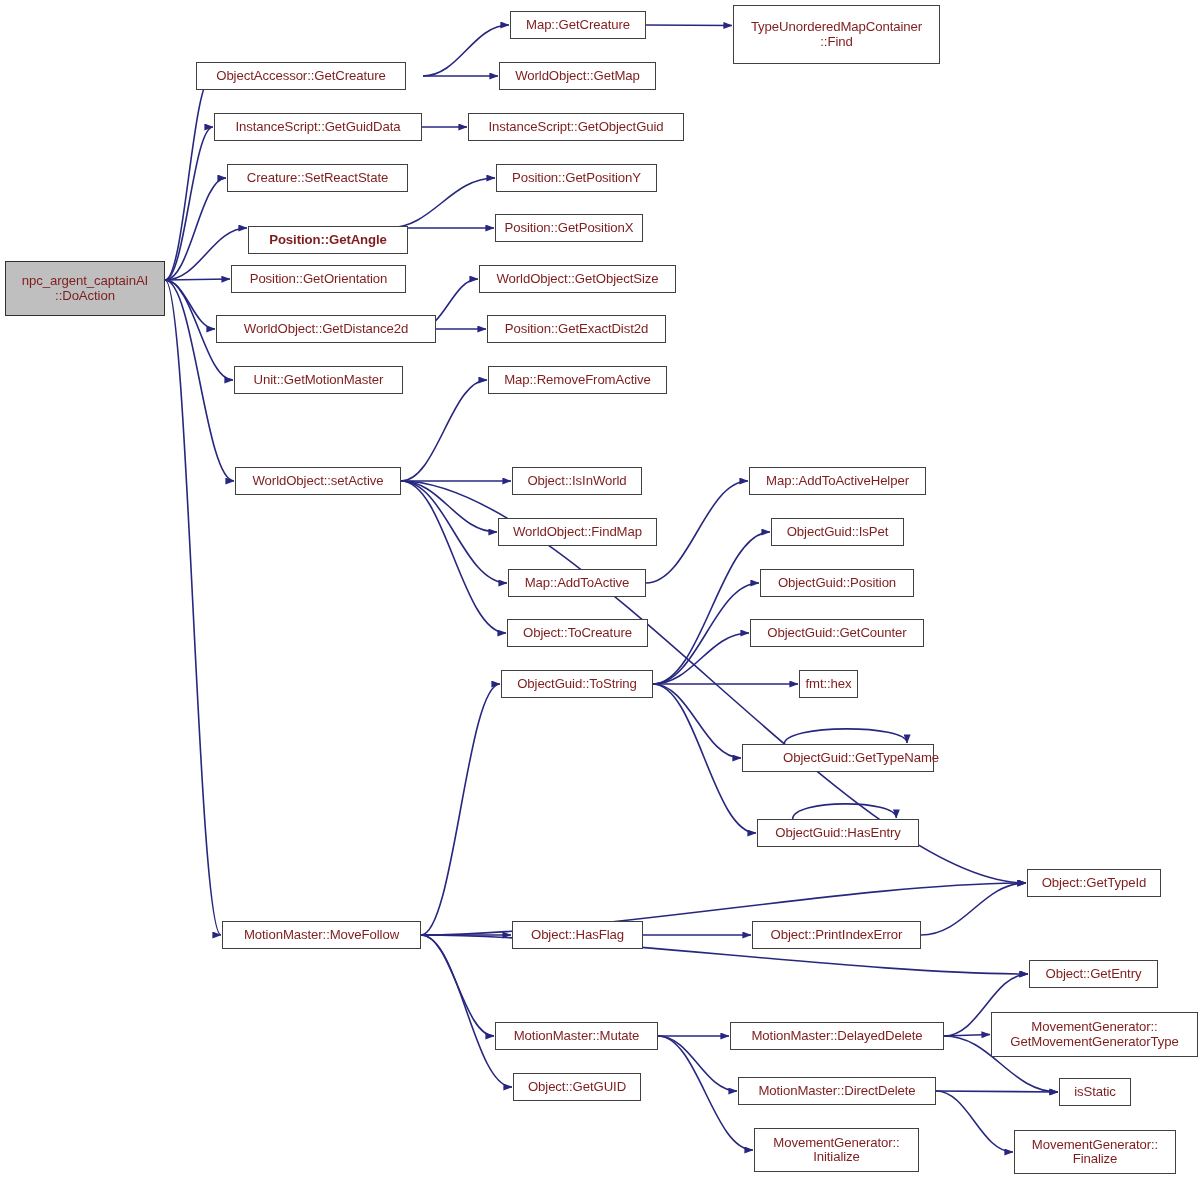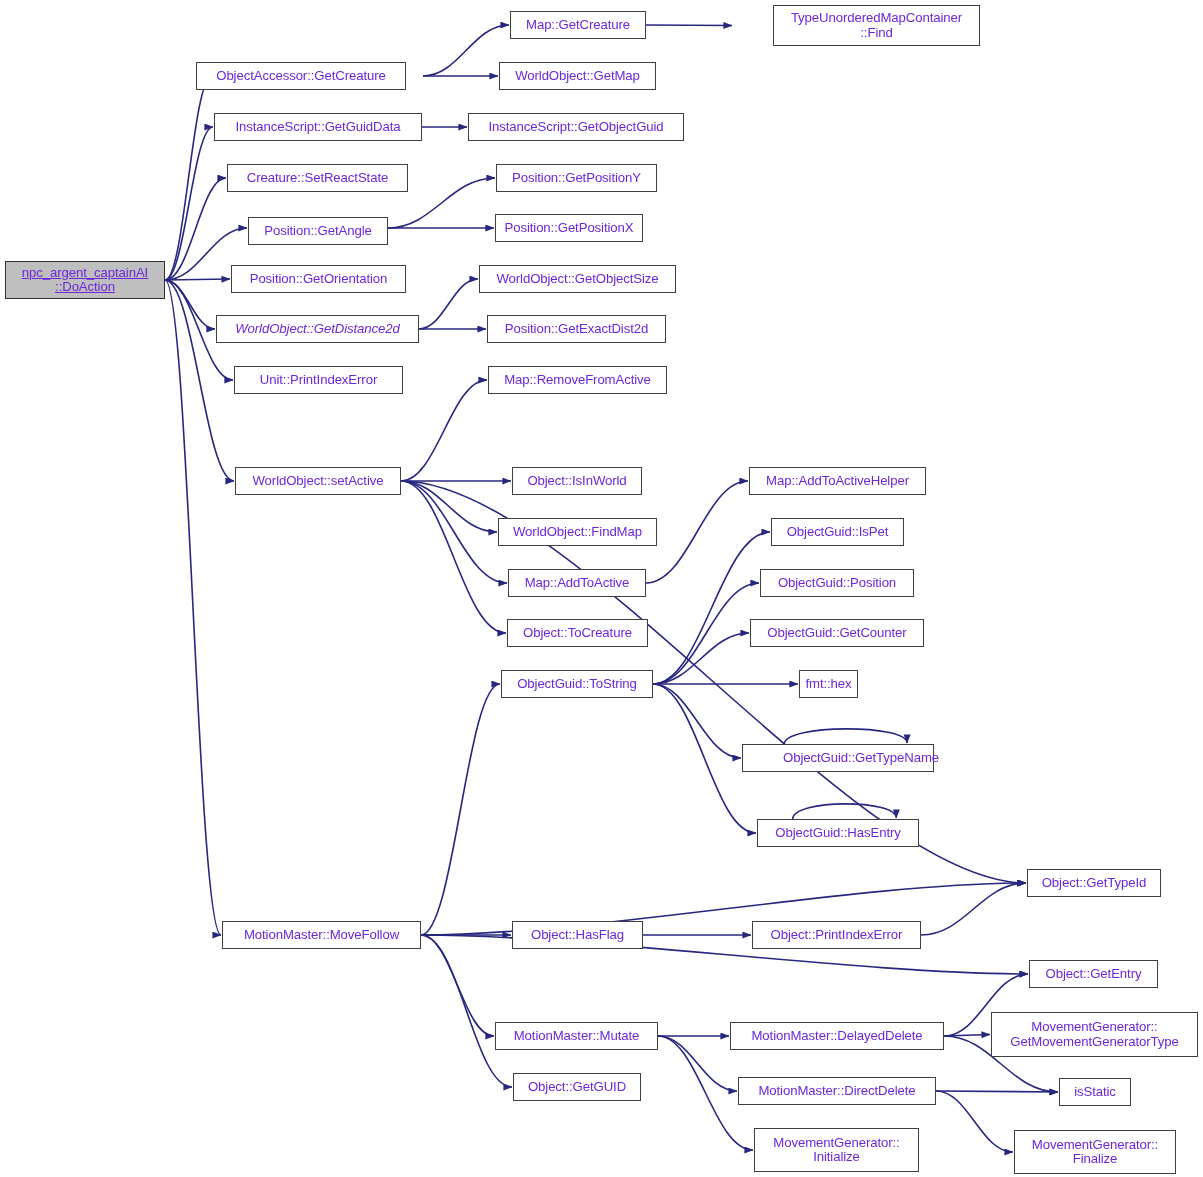--- a/index.html
+++ b/index.html
@@ -21,21 +21,21 @@
     top: 0;
     width: 1203px;
     height: 1177px;
     pointer-events: none;
   }
   .node {
     position: absolute;
     box-sizing: border-box;
     border: 1px solid #404040;
     background: #ffffff;
-    color: #6d28d9;
+    color: #7f1d1d;
     font-size: 13.2px;
     line-height: 1.08;
     display: flex;
     align-items: center;
     justify-content: center;
     text-align: center;
     white-space: pre-line;
     letter-spacing: -0.1px;
     padding: 0 3px;
   }
@@ -103,38 +103,38 @@
         <path d="M658,1036 C691.18,1036 703.82,1091 737,1091" marker-end="url(#ah)"></path>
         <path d="M658,1036 C697.9,1036 713.1,1150 753,1150" marker-end="url(#ah)"></path>
         <path d="M944,1036 C979.28,1036 992.72,974 1028,974" marker-end="url(#ah)"></path>
         <path d="M944,1036 L990,1034.5" marker-end="url(#ah)"></path>
         <path d="M944,1036 C991.88,1036 1010.12,1092 1058,1092" marker-end="url(#ah)"></path>
         <path d="M936,1091 L1058,1092" marker-end="url(#ah)"></path>
         <path d="M936,1091 C968.34,1091 980.66,1152 1013,1152" marker-end="url(#ah)"></path>
       </g>
   </svg>
   <div id="nodes">
-      <div class="node root" style="left: 5px; top: 261px; width: 160px; height: 38px; text-decoration: underline;"><span class="lbl">npc_argent_captainAI
+      <div class="node root" style="left: 5px; top: 261px; width: 160px; height: 55px;"><span class="lbl">npc_argent_captainAI
 ::DoAction</span></div>
       <div class="node" style="left: 196px; top: 62px; width: 210px; height: 28px;"><span class="lbl">ObjectAccessor::GetCreature</span></div>
       <div class="node" style="left: 510px; top: 11px; width: 136px; height: 28px;"><span class="lbl">Map::GetCreature</span></div>
-      <div class="node" style="left: 733px; top: 5px; width: 207px; height: 41px; margin-left: 40px;"><span class="lbl">TypeUnorderedMapContainer
+      <div class="node" style="left: 733px; top: 5px; width: 207px; height: 59px;"><span class="lbl">TypeUnorderedMapContainer
 ::Find</span></div>
       <div class="node" style="left: 499px; top: 62px; width: 157px; height: 28px;"><span class="lbl">WorldObject::GetMap</span></div>
       <div class="node" style="left: 214px; top: 113px; width: 208px; height: 28px;"><span class="lbl">InstanceScript::GetGuidData</span></div>
       <div class="node" style="left: 468px; top: 113px; width: 216px; height: 28px;"><span class="lbl">InstanceScript::GetObjectGuid</span></div>
       <div class="node" style="left: 227px; top: 164px; width: 181px; height: 28px;"><span class="lbl">Creature::SetReactState</span></div>
-      <div class="node" style="left: 248px; top: 217px; width: 140px; height: 28px;"><span class="lbl">Position::GetAngle</span></div>
+      <div class="node" style="left: 248px; top: 226px; width: 160px; height: 28px; font-weight: bold;"><span class="lbl">Position::GetAngle</span></div>
       <div class="node" style="left: 496px; top: 164px; width: 161px; height: 28px;"><span class="lbl">Position::GetPositionY</span></div>
       <div class="node" style="left: 495px; top: 214px; width: 148px; height: 28px;"><span class="lbl">Position::GetPositionX</span></div>
       <div class="node" style="left: 231px; top: 265px; width: 175px; height: 28px;"><span class="lbl">Position::GetOrientation</span></div>
       <div class="node" style="left: 479px; top: 265px; width: 197px; height: 28px;"><span class="lbl">WorldObject::GetObjectSize</span></div>
-      <div class="node" style="left: 216px; top: 315px; width: 203px; height: 28px; font-style: italic;"><span class="lbl">WorldObject::GetDistance2d</span></div>
+      <div class="node" style="left: 216px; top: 315px; width: 220px; height: 28px;"><span class="lbl">WorldObject::GetDistance2d</span></div>
       <div class="node" style="left: 487px; top: 315px; width: 179px; height: 28px;"><span class="lbl">Position::GetExactDist2d</span></div>
-      <div class="node" style="left: 234px; top: 366px; width: 169px; height: 28px;"><span class="lbl">Unit::PrintIndexError</span></div>
+      <div class="node" style="left: 234px; top: 366px; width: 169px; height: 28px;"><span class="lbl">Unit::GetMotionMaster</span></div>
       <div class="node" style="left: 488px; top: 366px; width: 179px; height: 28px;"><span class="lbl">Map::RemoveFromActive</span></div>
       <div class="node" style="left: 235px; top: 467px; width: 166px; height: 28px;"><span class="lbl">WorldObject::setActive</span></div>
       <div class="node" style="left: 512px; top: 467px; width: 130px; height: 28px;"><span class="lbl">Object::IsInWorld</span></div>
       <div class="node" style="left: 498px; top: 518px; width: 159px; height: 28px;"><span class="lbl">WorldObject::FindMap</span></div>
       <div class="node" style="left: 508px; top: 569px; width: 138px; height: 28px;"><span class="lbl">Map::AddToActive</span></div>
       <div class="node" style="left: 507px; top: 619px; width: 141px; height: 28px;"><span class="lbl">Object::ToCreature</span></div>
       <div class="node" style="left: 749px; top: 467px; width: 177px; height: 28px;"><span class="lbl">Map::AddToActiveHelper</span></div>
       <div class="node" style="left: 771px; top: 518px; width: 133px; height: 28px;"><span class="lbl">ObjectGuid::IsPet</span></div>
       <div class="node" style="left: 760px; top: 569px; width: 154px; height: 28px;"><span class="lbl">ObjectGuid::Position</span></div>
       <div class="node" style="left: 750px; top: 619px; width: 174px; height: 28px;"><span class="lbl">ObjectGuid::GetCounter</span></div>

